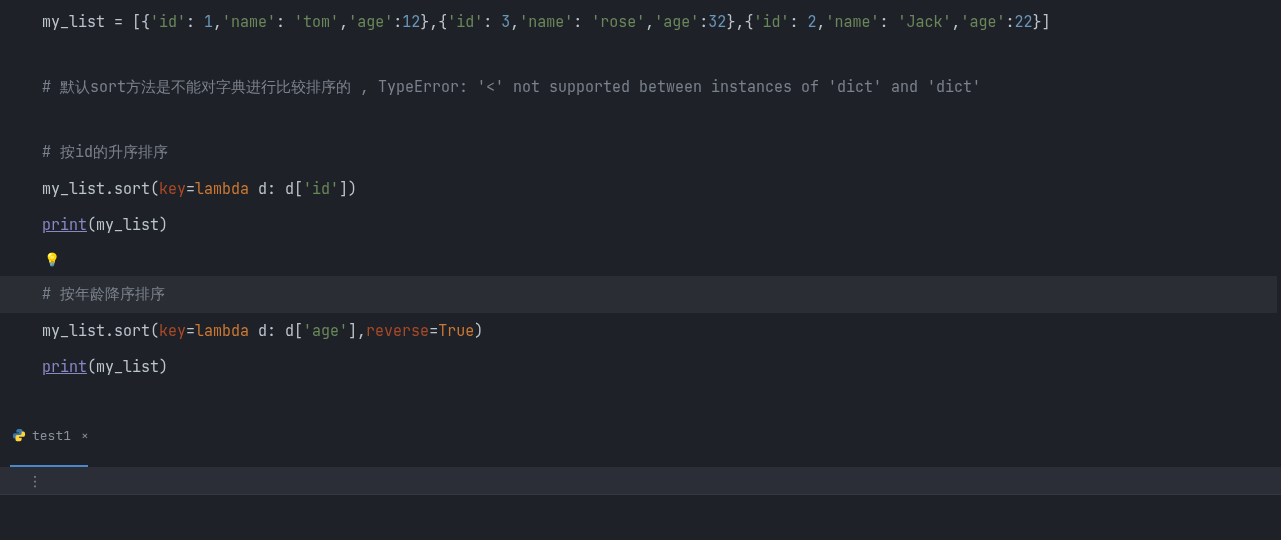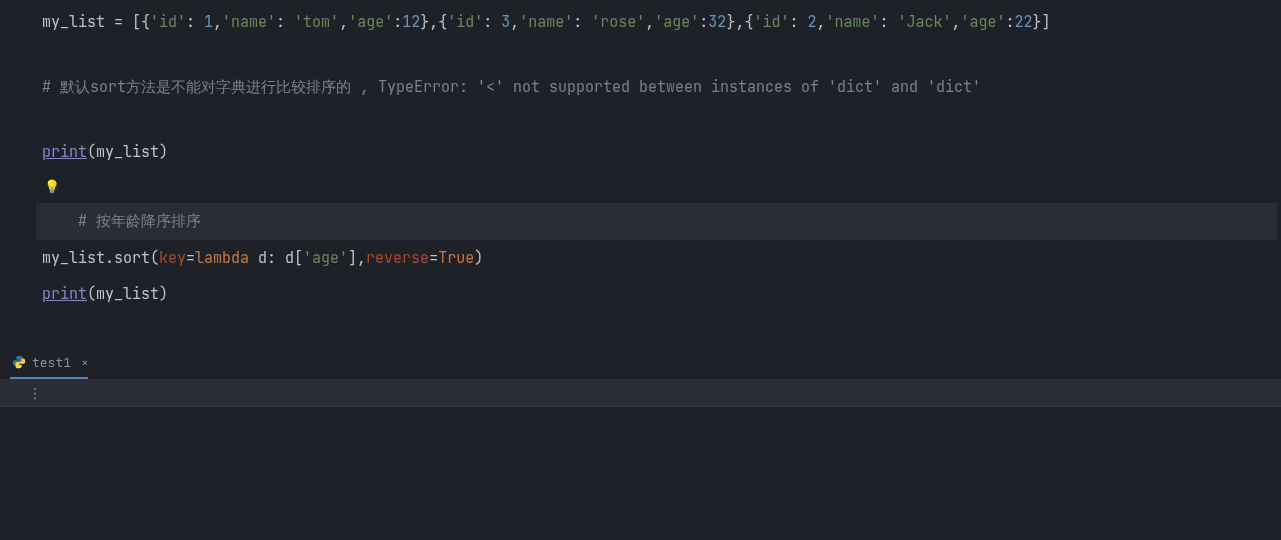--- a/index.html
+++ b/index.html
@@ -30,21 +30,21 @@
   }
   .editor {
     padding: 4px 4px 6px 0;
   }
   .line {
     padding: 4px 0 4px 42px;
     white-space: pre;
     line-height: 1.9;
     min-height: 1.9em;
   }
-  .line.hl { background: var(--bg-line-hl); margin-left: 36px; }
+  .line.hl { background: var(--bg-line-hl); }
   .comment { color: var(--fg-comment); text-align: right; }
   .kw { color: var(--kw-orange); }
   .str { color: var(--str-green); }
   .num { color: var(--num-blue); }
   .ident { color: var(--fg-default); }
   .builtin { color: var(--builtin-blue); text-decoration: underline; }
   .punct { color: var(--fg-default); }
   .param { color: #a9b7c6; }
   .bulb { padding-left: 44px; font-size: 13px; }
   .py-icon {
@@ -68,39 +68,41 @@
     color: var(--fg-dim);
     font-size: 14px;
   }
   .console {
     background: var(--bg-editor);
     padding: 10px 6px;
     font-size: 15px;
     white-space: pre;
     line-height: 1.9;
   }
-  .tab-wrapper { display:flex; flex-direction:column; }
+  .tab-wrapper { display:flex; flex-direction:column;gap:15px; }
   .tab-row {
     display:flex; align-items:center; height:30px; padding-left:12px; gap:6px;
   }
 </style>
 </head>
 <body>
 
 <div class="editor">
 
   <div class="line"><span class="ident">my_list = [{</span><span class="str">'id'</span><span class="punct">: </span><span class="num">1</span><span class="punct">,</span><span class="str">'name'</span><span class="punct">: </span><span class="str">'tom'</span><span class="punct">,</span><span class="str">'age'</span><span class="punct">:</span><span class="num">12</span><span class="punct">},{</span><span class="str">'id'</span><span class="punct">: </span><span class="num">3</span><span class="punct">,</span><span class="str">'name'</span><span class="punct">: </span><span class="str">'rose'</span><span class="punct">,</span><span class="str">'age'</span><span class="punct">:</span><span class="num">32</span><span class="punct">},{</span><span class="str">'id'</span><span class="punct">: </span><span class="num">2</span><span class="punct">,</span><span class="str">'name'</span><span class="punct">: </span><span class="str">'Jack'</span><span class="punct">,</span><span class="str">'age'</span><span class="punct">:</span><span class="num">22</span><span class="punct">}]</span></div>
 
   <div class="line"></div>
 
   <div class="line"><span class="comment"># 默认sort方法是不能对字典进行比较排序的 , TypeError: '&lt;' not supported between instances of 'dict' and 'dict'</span></div>
 
   <div class="line"></div>
 
+  <div class="line"><span class="comment"># 按id的升序排序</span></div>
 
+  <div class="line"><span class="ident">my_list.sort(</span><span class="param" style="color:#aa4926">key</span><span class="punct">=</span><span class="kw">lambda</span><span class="ident"> d: d[</span><span class="str">'id'</span><span class="punct">])</span></div>
 
   <div class="line"><span class="builtin">print</span><span class="ident">(my_list)</span></div>
 
   <div class="line bulb"><span>💡</span></div>
 
   <div class="line hl"><span class="comment"># 按年龄降序排序</span></div>
 
   <div class="line"><span class="ident">my_list.sort(</span><span class="param" style="color:#aa4926">key</span><span class="punct">=</span><span class="kw">lambda</span><span class="ident"> d: d[</span><span class="str">'age'</span><span class="punct">],</span><span class="param" style="color:#aa4926">reverse</span><span class="punct">=</span><span class="kw">True</span><span class="punct">)</span></div>
 
   <div class="line"><span class="builtin">print</span><span class="ident">(my_list)</span></div>

